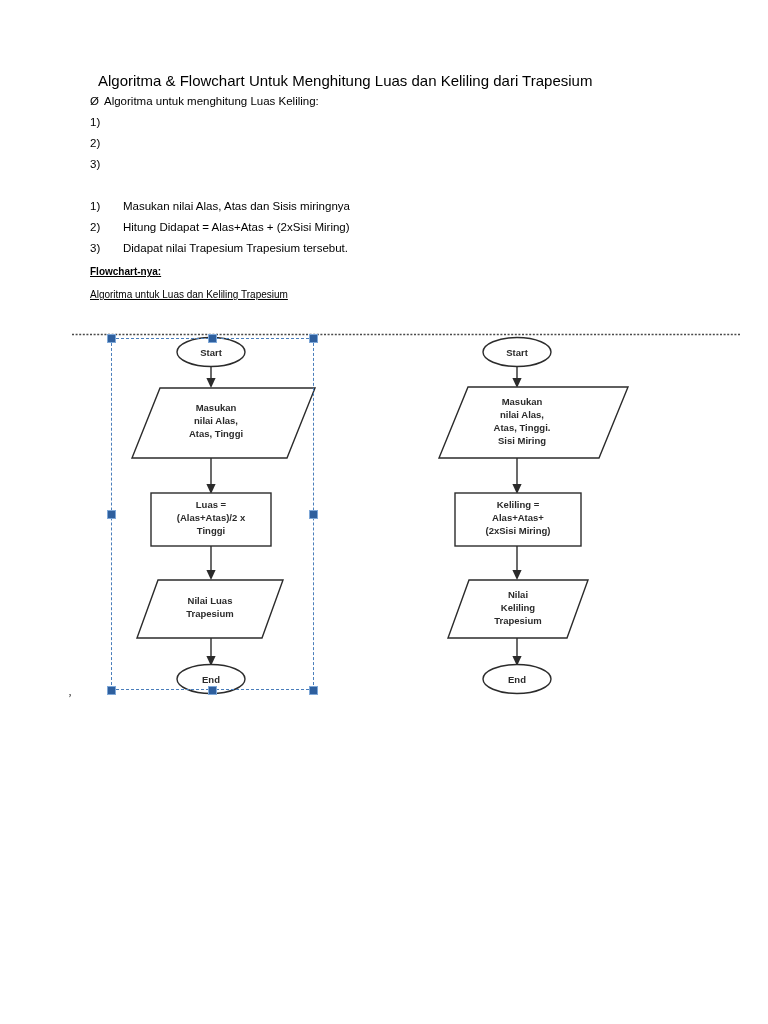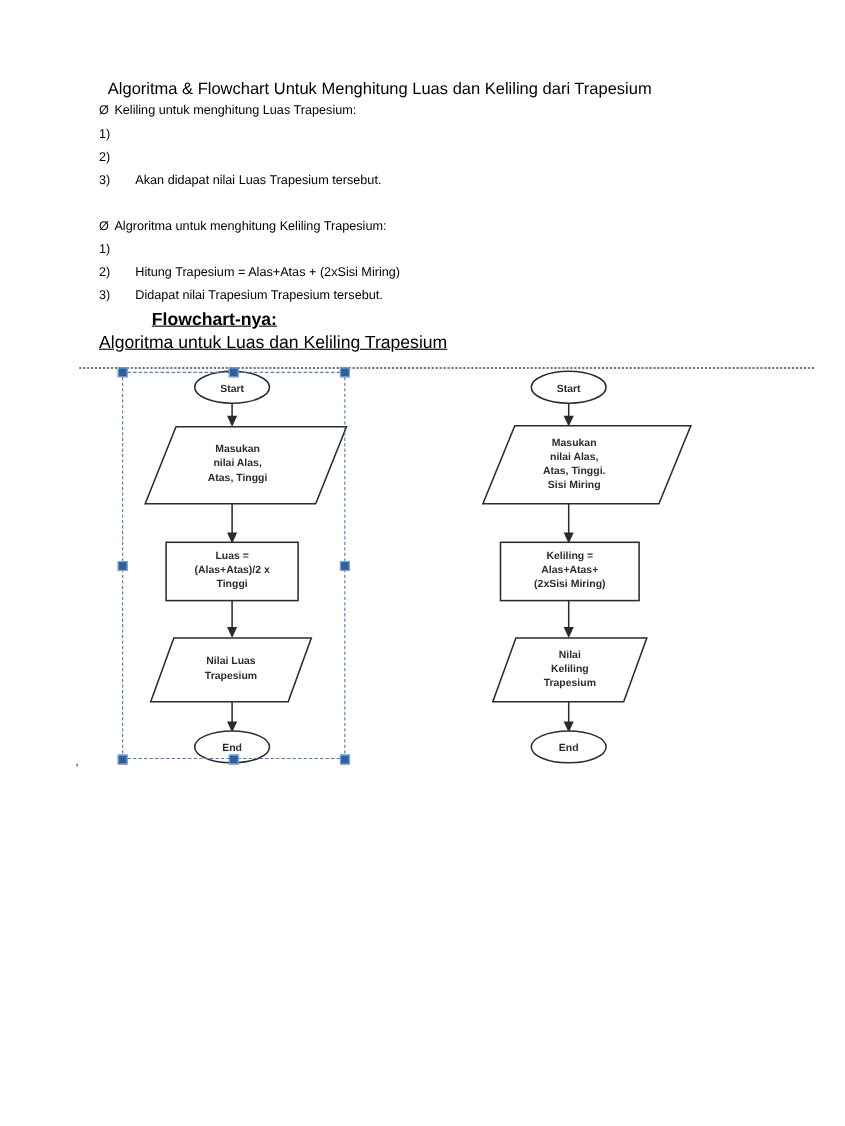--- a/index.html
+++ b/index.html
@@ -45,29 +45,28 @@
     white-space: nowrap;
     display: flex;
   }
   .num-marker {
     display: inline-block;
     width: 33px;
     flex: 0 0 33px;
   }
   .spacer-line { height: 21px; }
   .heading-bold {
-    font-size: 16px;
+    font-size: 10px;
     line-height: 21px;
     font-weight: bold;
     text-decoration: underline;
     display: inline-block;
-    margin-left: 48px;
   }
   .heading-ul {
-    font-size: 16px;
+    font-size: 10px;
     line-height: 21px;
     text-decoration: underline;
     display: inline-block;
   }
   .hrow { line-height: 21px; }
 
   
   .flow-canvas {
     position: absolute;
     left: 0;
@@ -122,44 +121,41 @@
   }
 </style>
 </head>
 <body>
 
 <div class="doc">
 
   <div class="title-line">Algoritma &amp; Flowchart Untuk Menghitung Luas dan Keliling dari Trapesium</div>
 
   <div class="bullet-line">
-    <span class="bullet-sym">Ø</span><span>Keliling untuk menghitung Luas Trapesium:</span>
+    <span class="bullet-sym">Ø</span><span>Algoritma untuk menghitung Luas Keliling:</span>
   </div>
   <div class="num-line">
     <span class="num-marker">1)</span>
   </div>
   <div class="num-line">
     <span class="num-marker">2)</span>
   </div>
   <div class="num-line">
     <span class="num-marker">3)</span>
-    <span>Akan didapat nilai Luas Trapesium tersebut.</span>
   </div>
 
   <div class="spacer-line"></div>
 
-  <div class="bullet-line">
-    <span class="bullet-sym">Ø</span><span>Algroritma untuk menghitung Keliling Trapesium:</span>
-  </div>
   <div class="num-line">
     <span class="num-marker">1)</span>
+    <span>Masukan nilai Alas, Atas dan Sisis miringnya</span>
   </div>
   <div class="num-line">
     <span class="num-marker">2)</span>
-    <span>Hitung Trapesium = Alas+Atas + (2xSisi Miring)</span>
+    <span>Hitung Didapat = Alas+Atas + (2xSisi Miring)</span>
   </div>
   <div class="num-line">
     <span class="num-marker">3)</span>
     <span>Didapat nilai Trapesium  Trapesium  tersebut.</span>
   </div>
 
   <div class="hrow"><span class="heading-bold">Flowchart-nya:</span></div>
   <div class="hrow"><span class="heading-ul">Algoritma untuk Luas dan Keliling Trapesium</span></div>
 </div>
 

